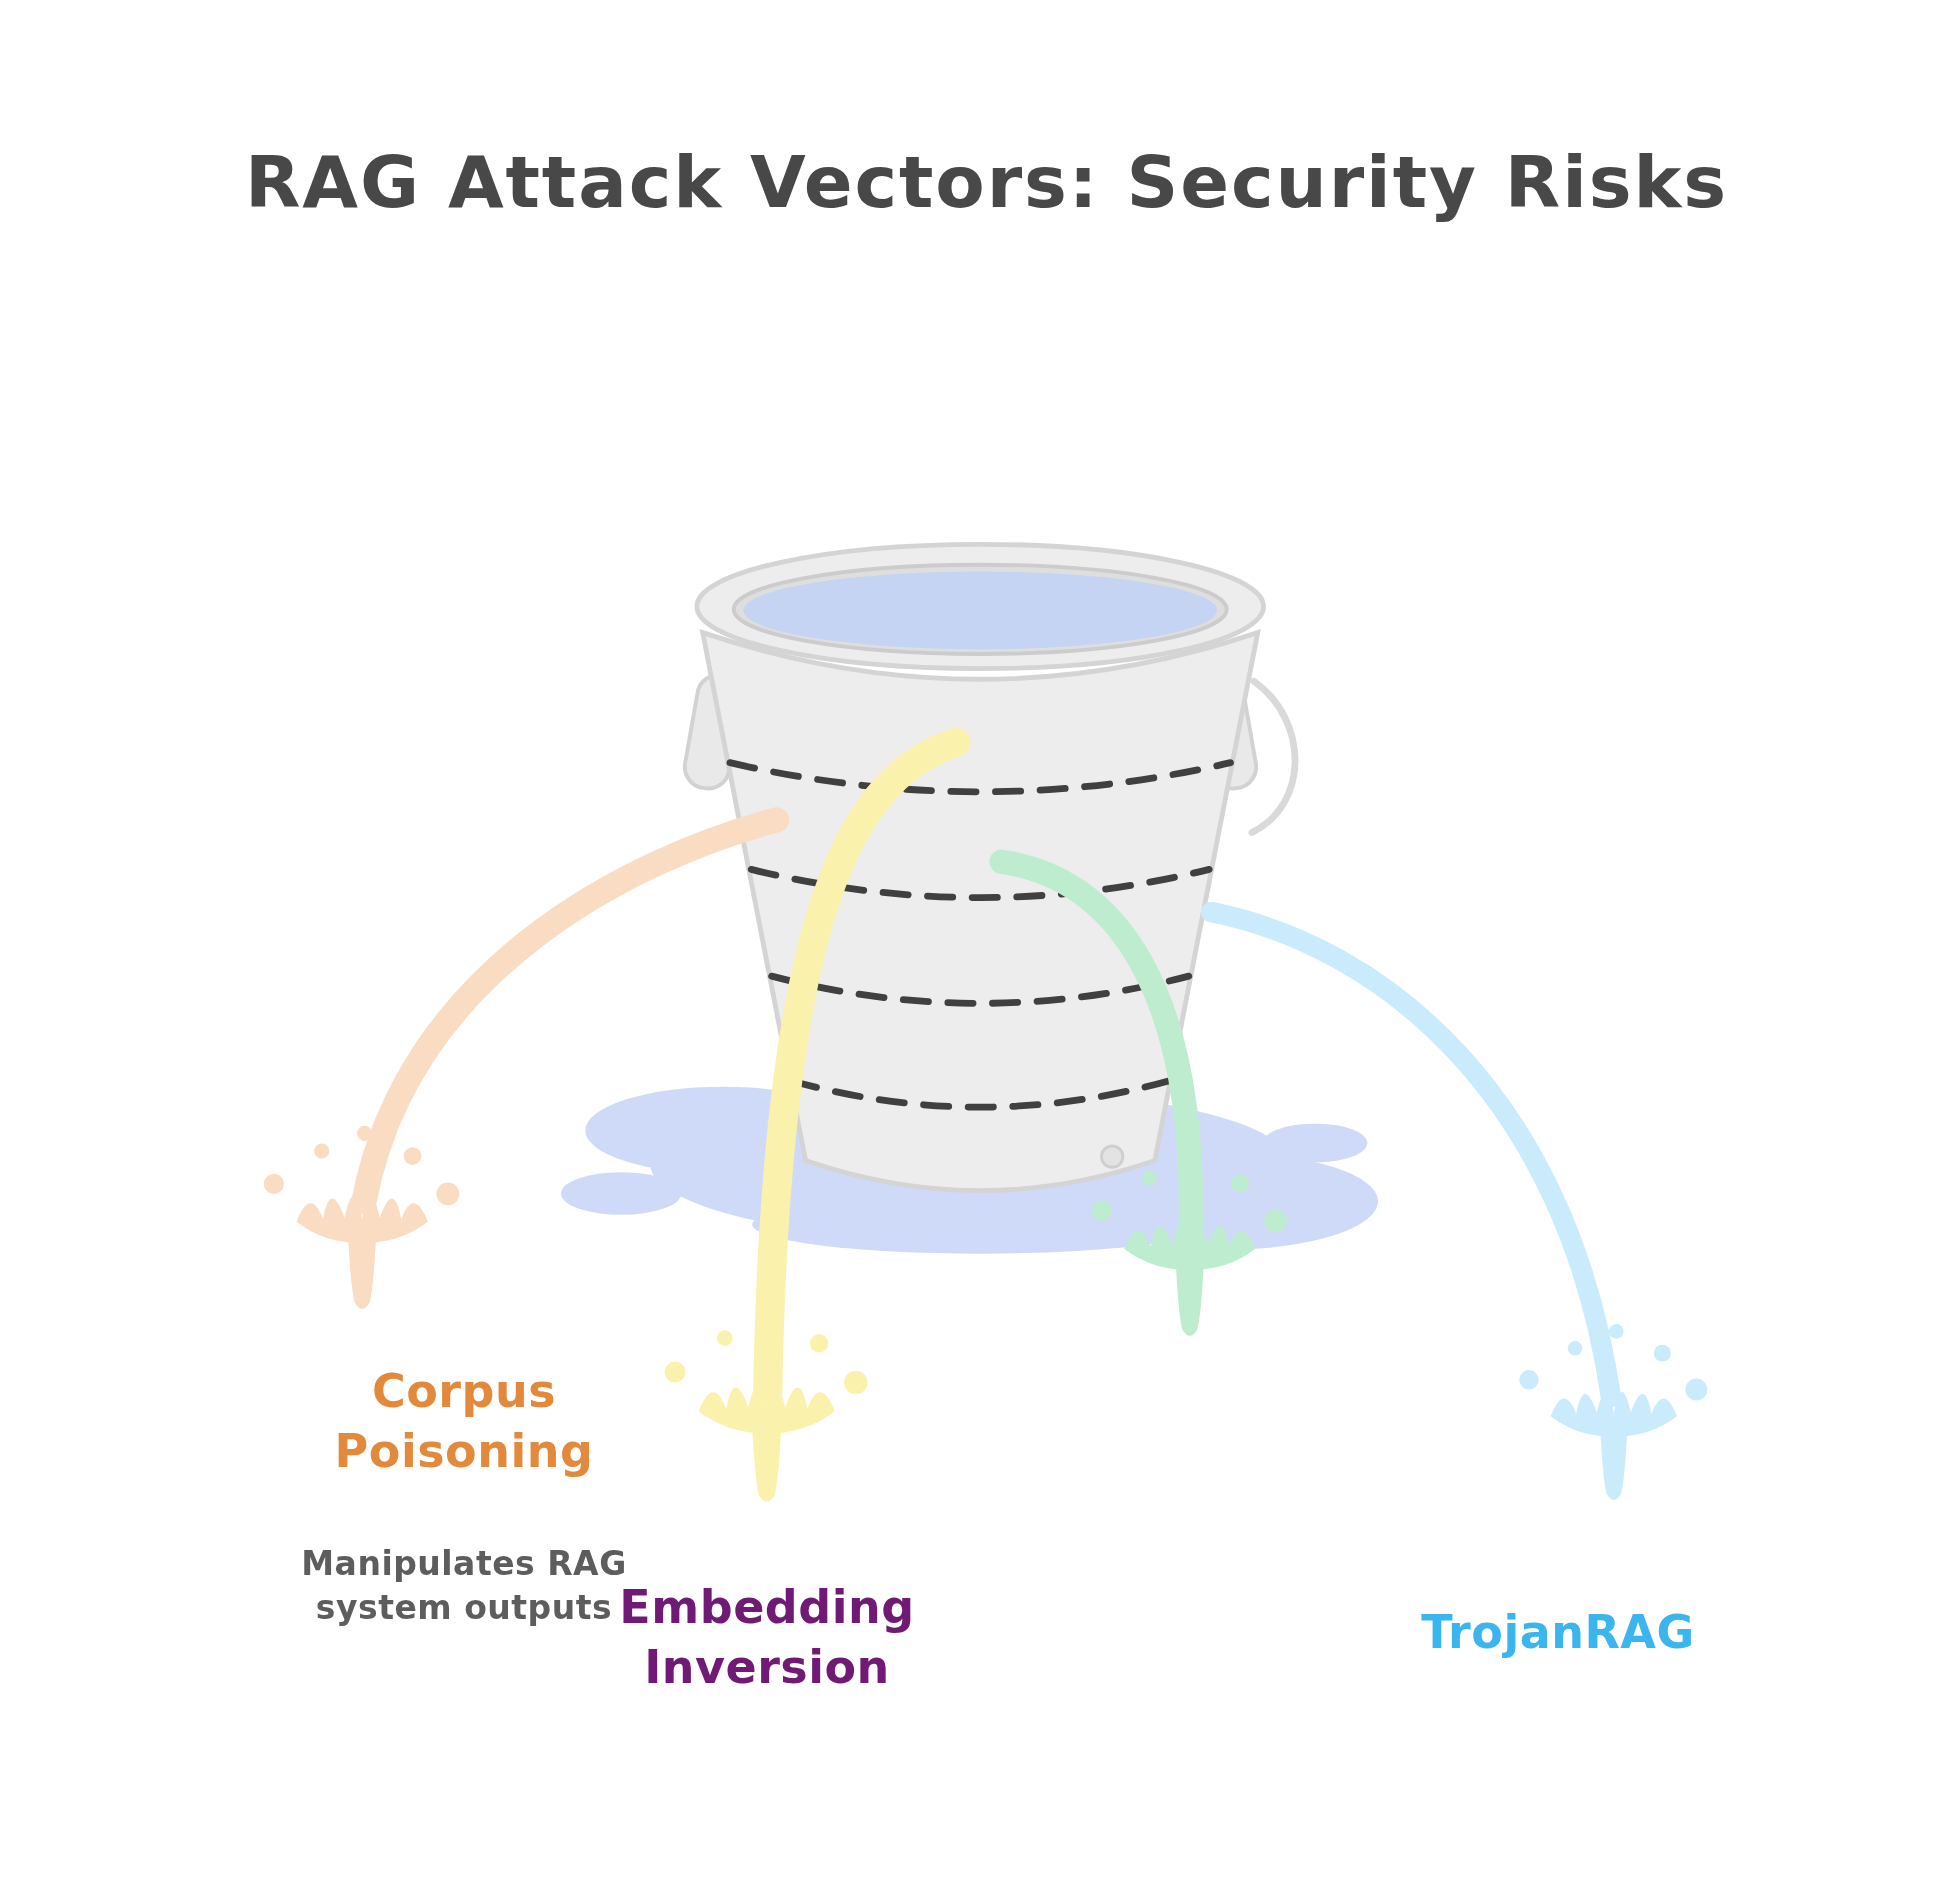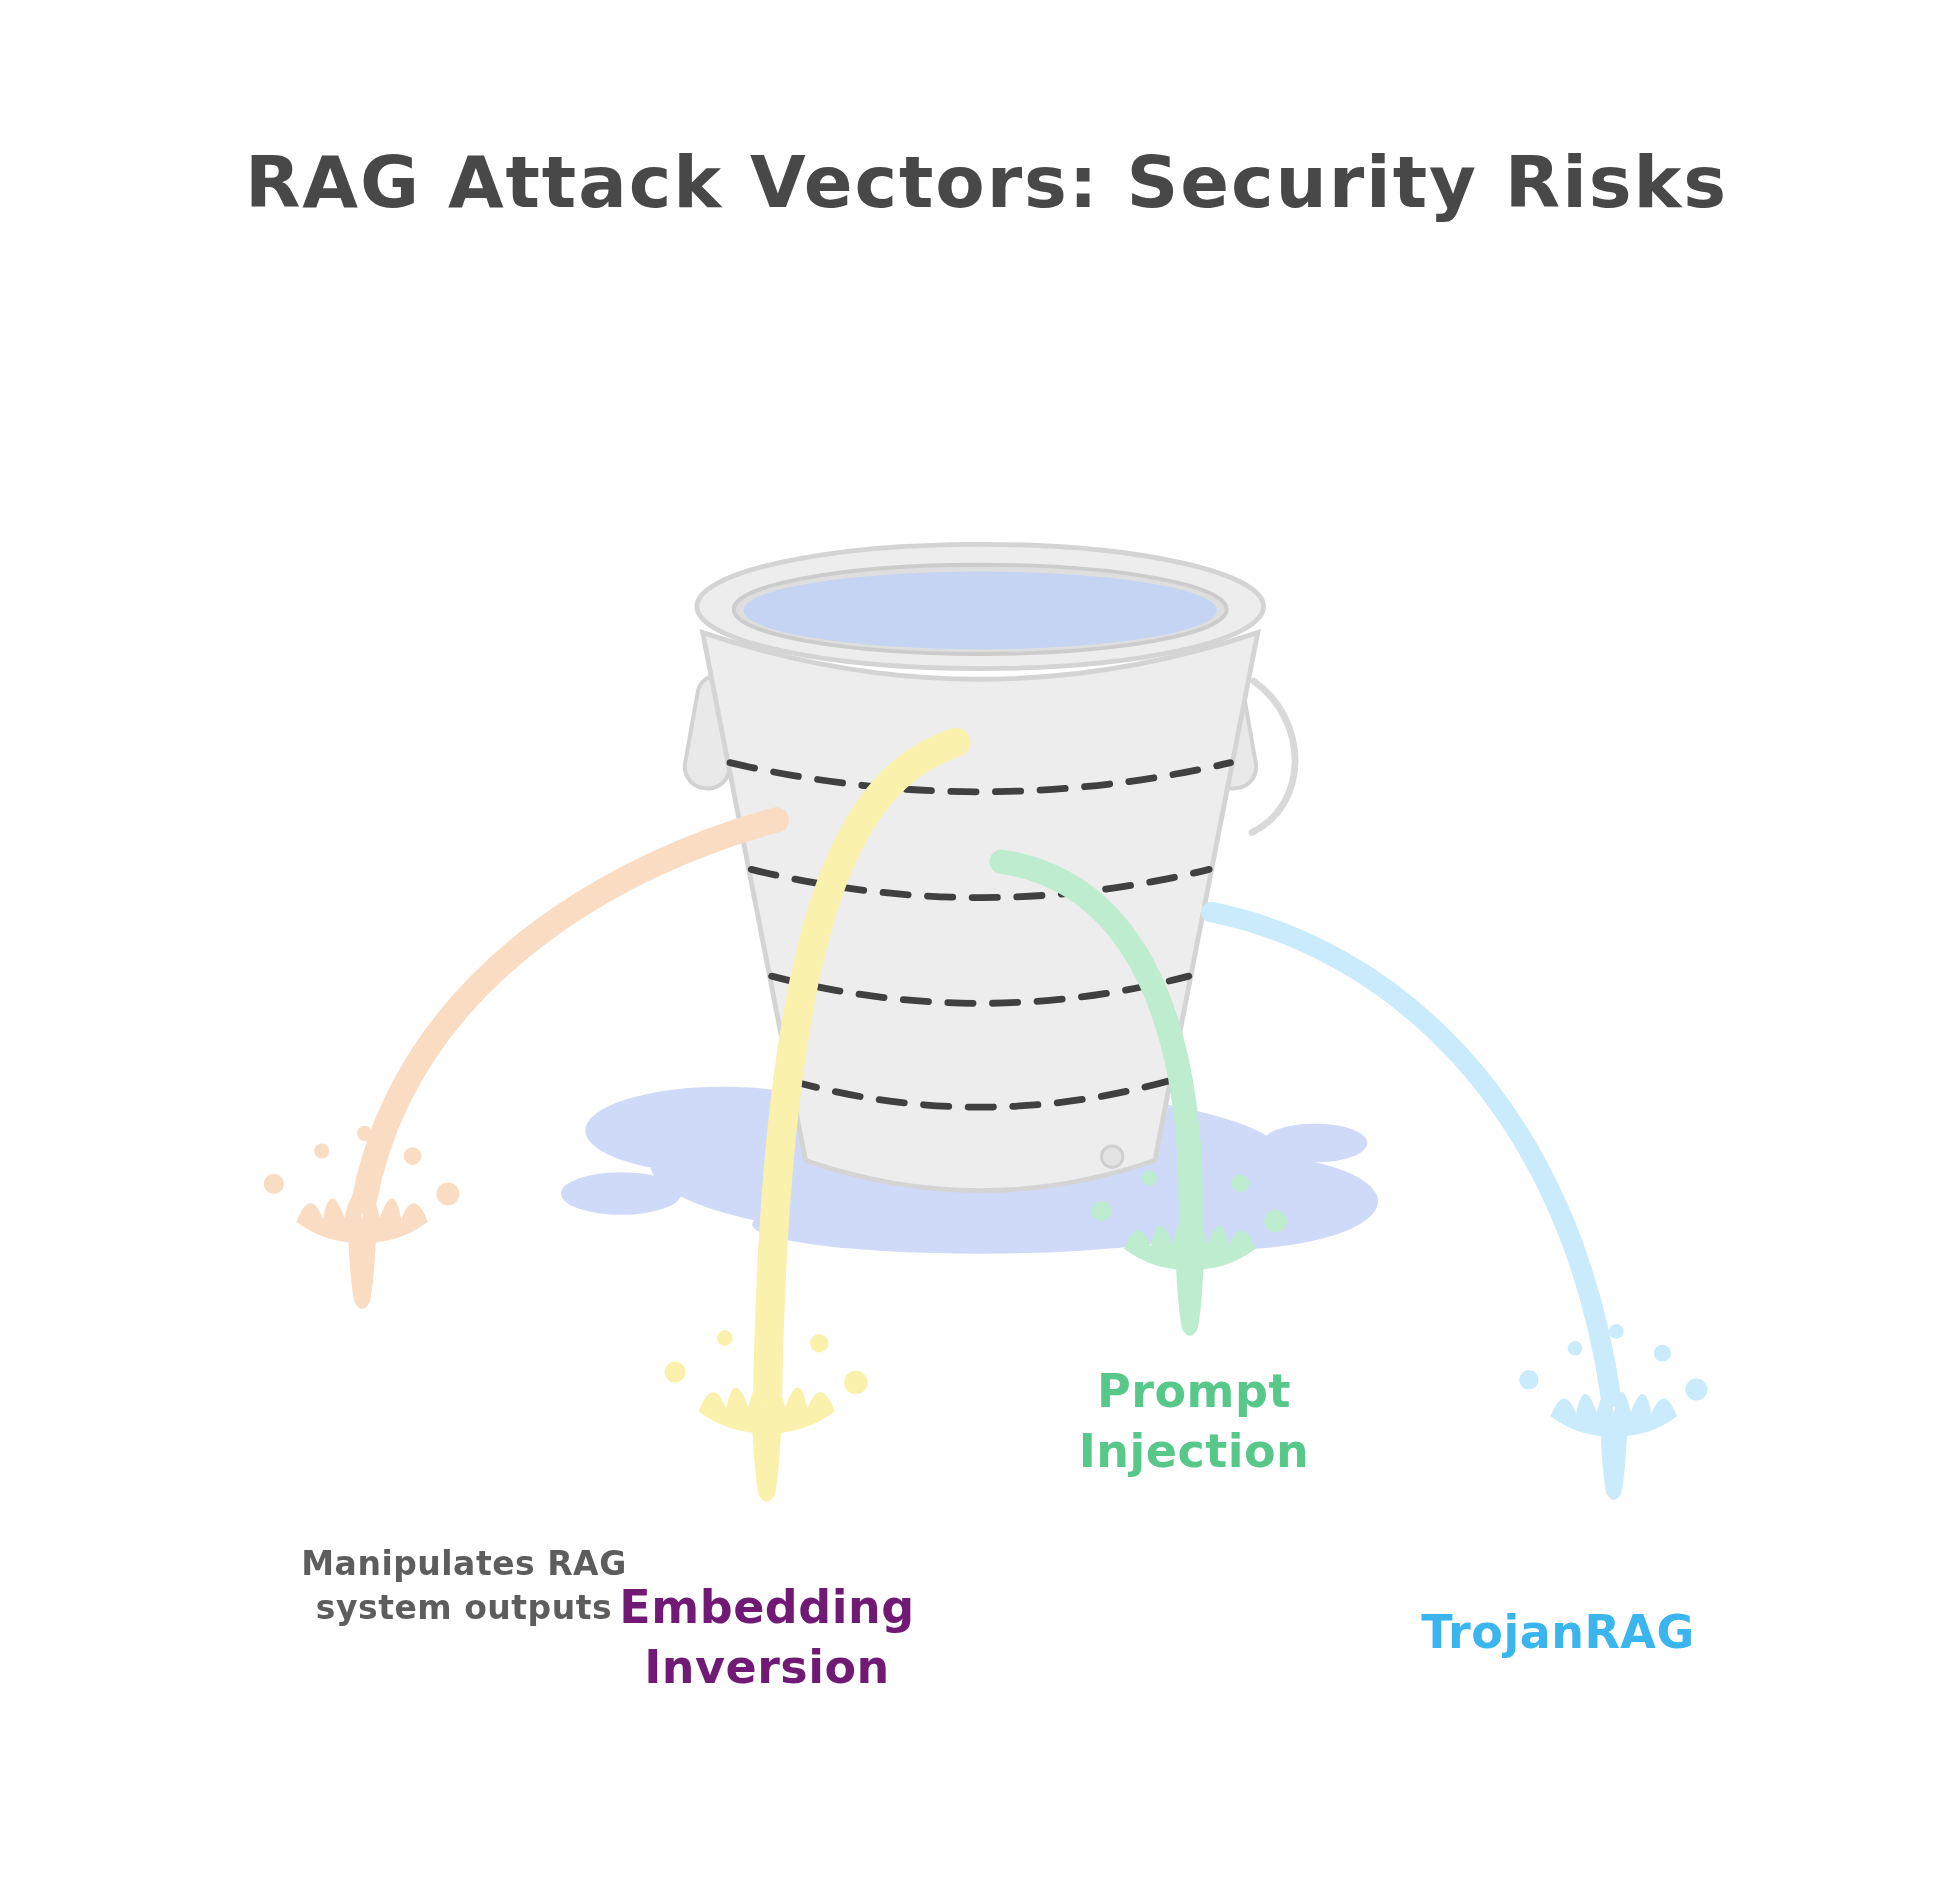--- a/index.html
+++ b/index.html
@@ -99,25 +99,25 @@
     <path d="M 985 765 C 880 800, 800 930, 791 1435" fill="none" stroke-width="30" stroke-linecap="round" stroke="#faf1ac"></path>
     <path d="M 1032 888 C 1150 905, 1232 1020, 1227 1268" fill="none" stroke-width="25" stroke-linecap="round" stroke="#bdedce"></path>
     <path d="M 1248 940 C 1425 975, 1615 1130, 1660 1440" fill="none" stroke-width="21" stroke-linecap="round" stroke="#c9ebfb"></path>
 
     <use href="#splash-shape" transform="translate(373 1272) scale(1.3)" fill="#f9dcc2"></use>
     <use href="#splash-shape" transform="translate(790 1468) scale(1.35)" fill="#faf1ac"></use>
     <use href="#splash-shape" transform="translate(1226 1300) scale(1.3)" fill="#bdedce"></use>
     <use href="#splash-shape" transform="translate(1663 1472) scale(1.25)" fill="#c9ebfb"></use>
   </svg>
 
+  <div class="vec-label" style="left: 464px; top: 1362px; color: rgb(226, 137, 59);">Corpus
+Poisoning</div>
   <div class="vec-desc" style="left: 464px; top: 1542px; color: rgb(93, 93, 93);">Manipulates RAG
 system outputs</div>
 
   <div class="vec-label" style="left: 767px; top: 1578px; color: #701a75;">Embedding
 Inversion</div>
 
-  <div class="vec-label" style="left: 1194px; top: 1362px; color: rgb(87, 200, 138);">Prompt
-Injection</div>
 
   <div class="vec-label" style="left: 1558px; top: 1603px; color: rgb(58, 181, 237);">TrojanRAG</div>
 
 </div>
 
 
 </body></html>

